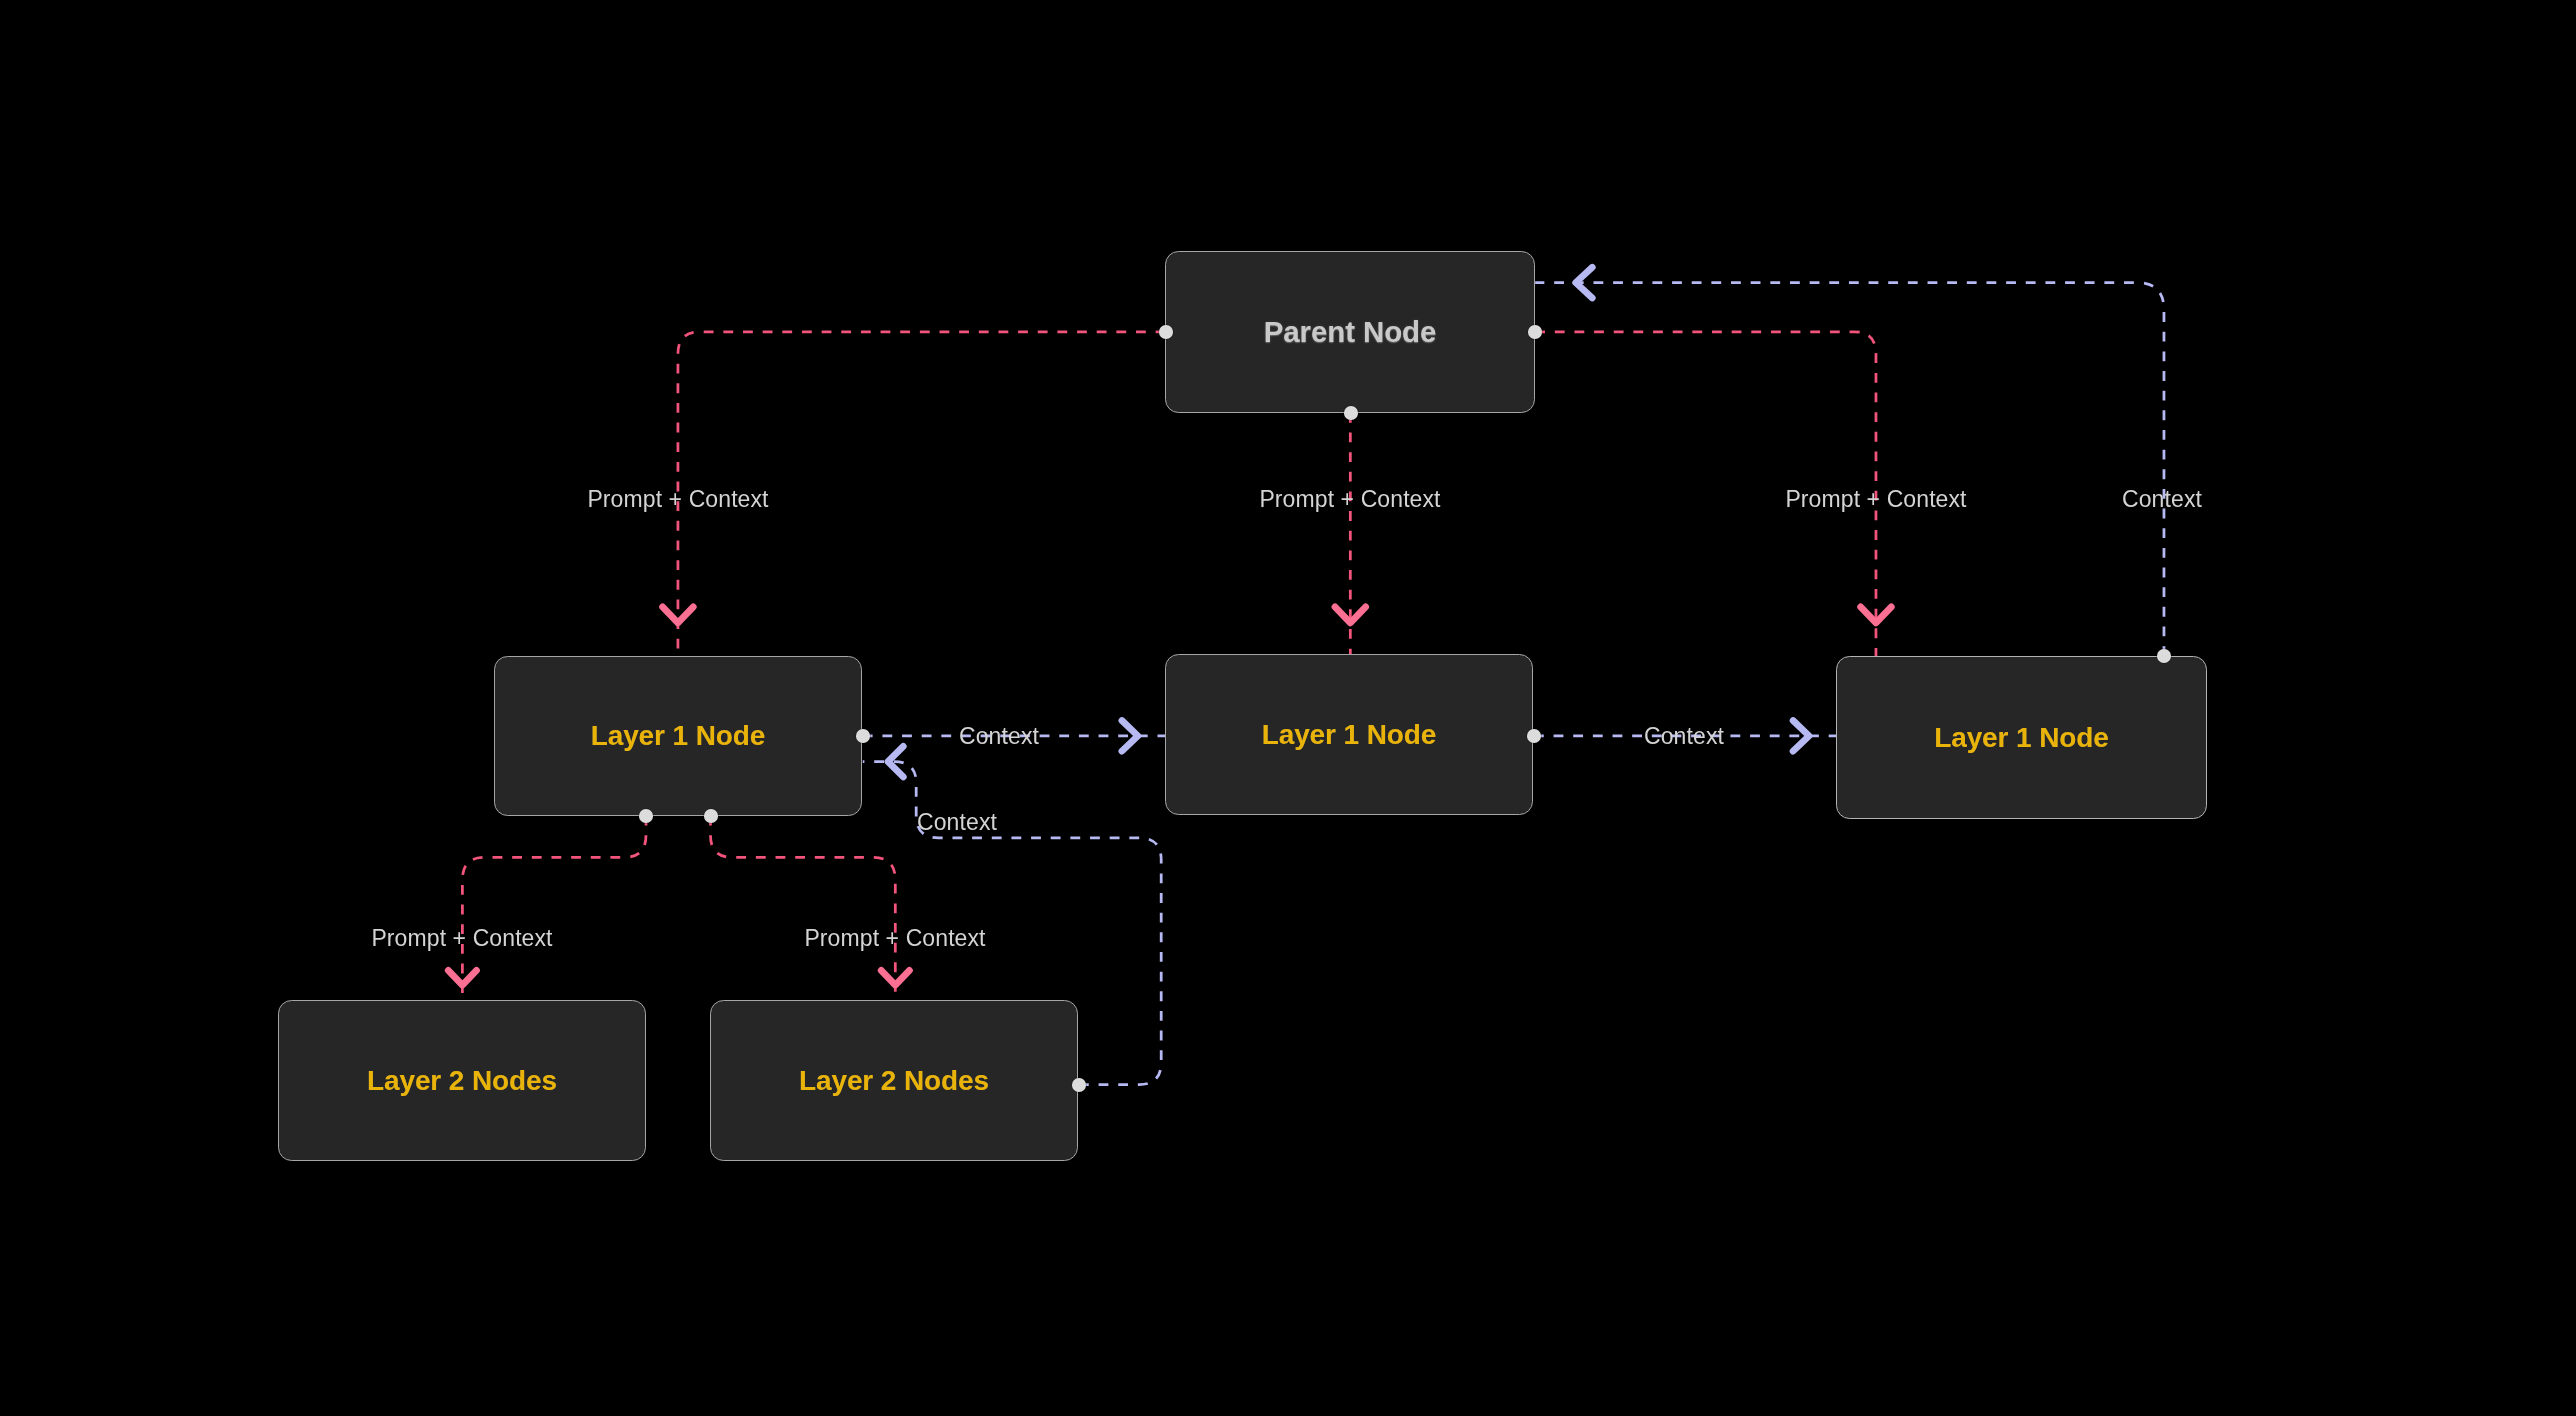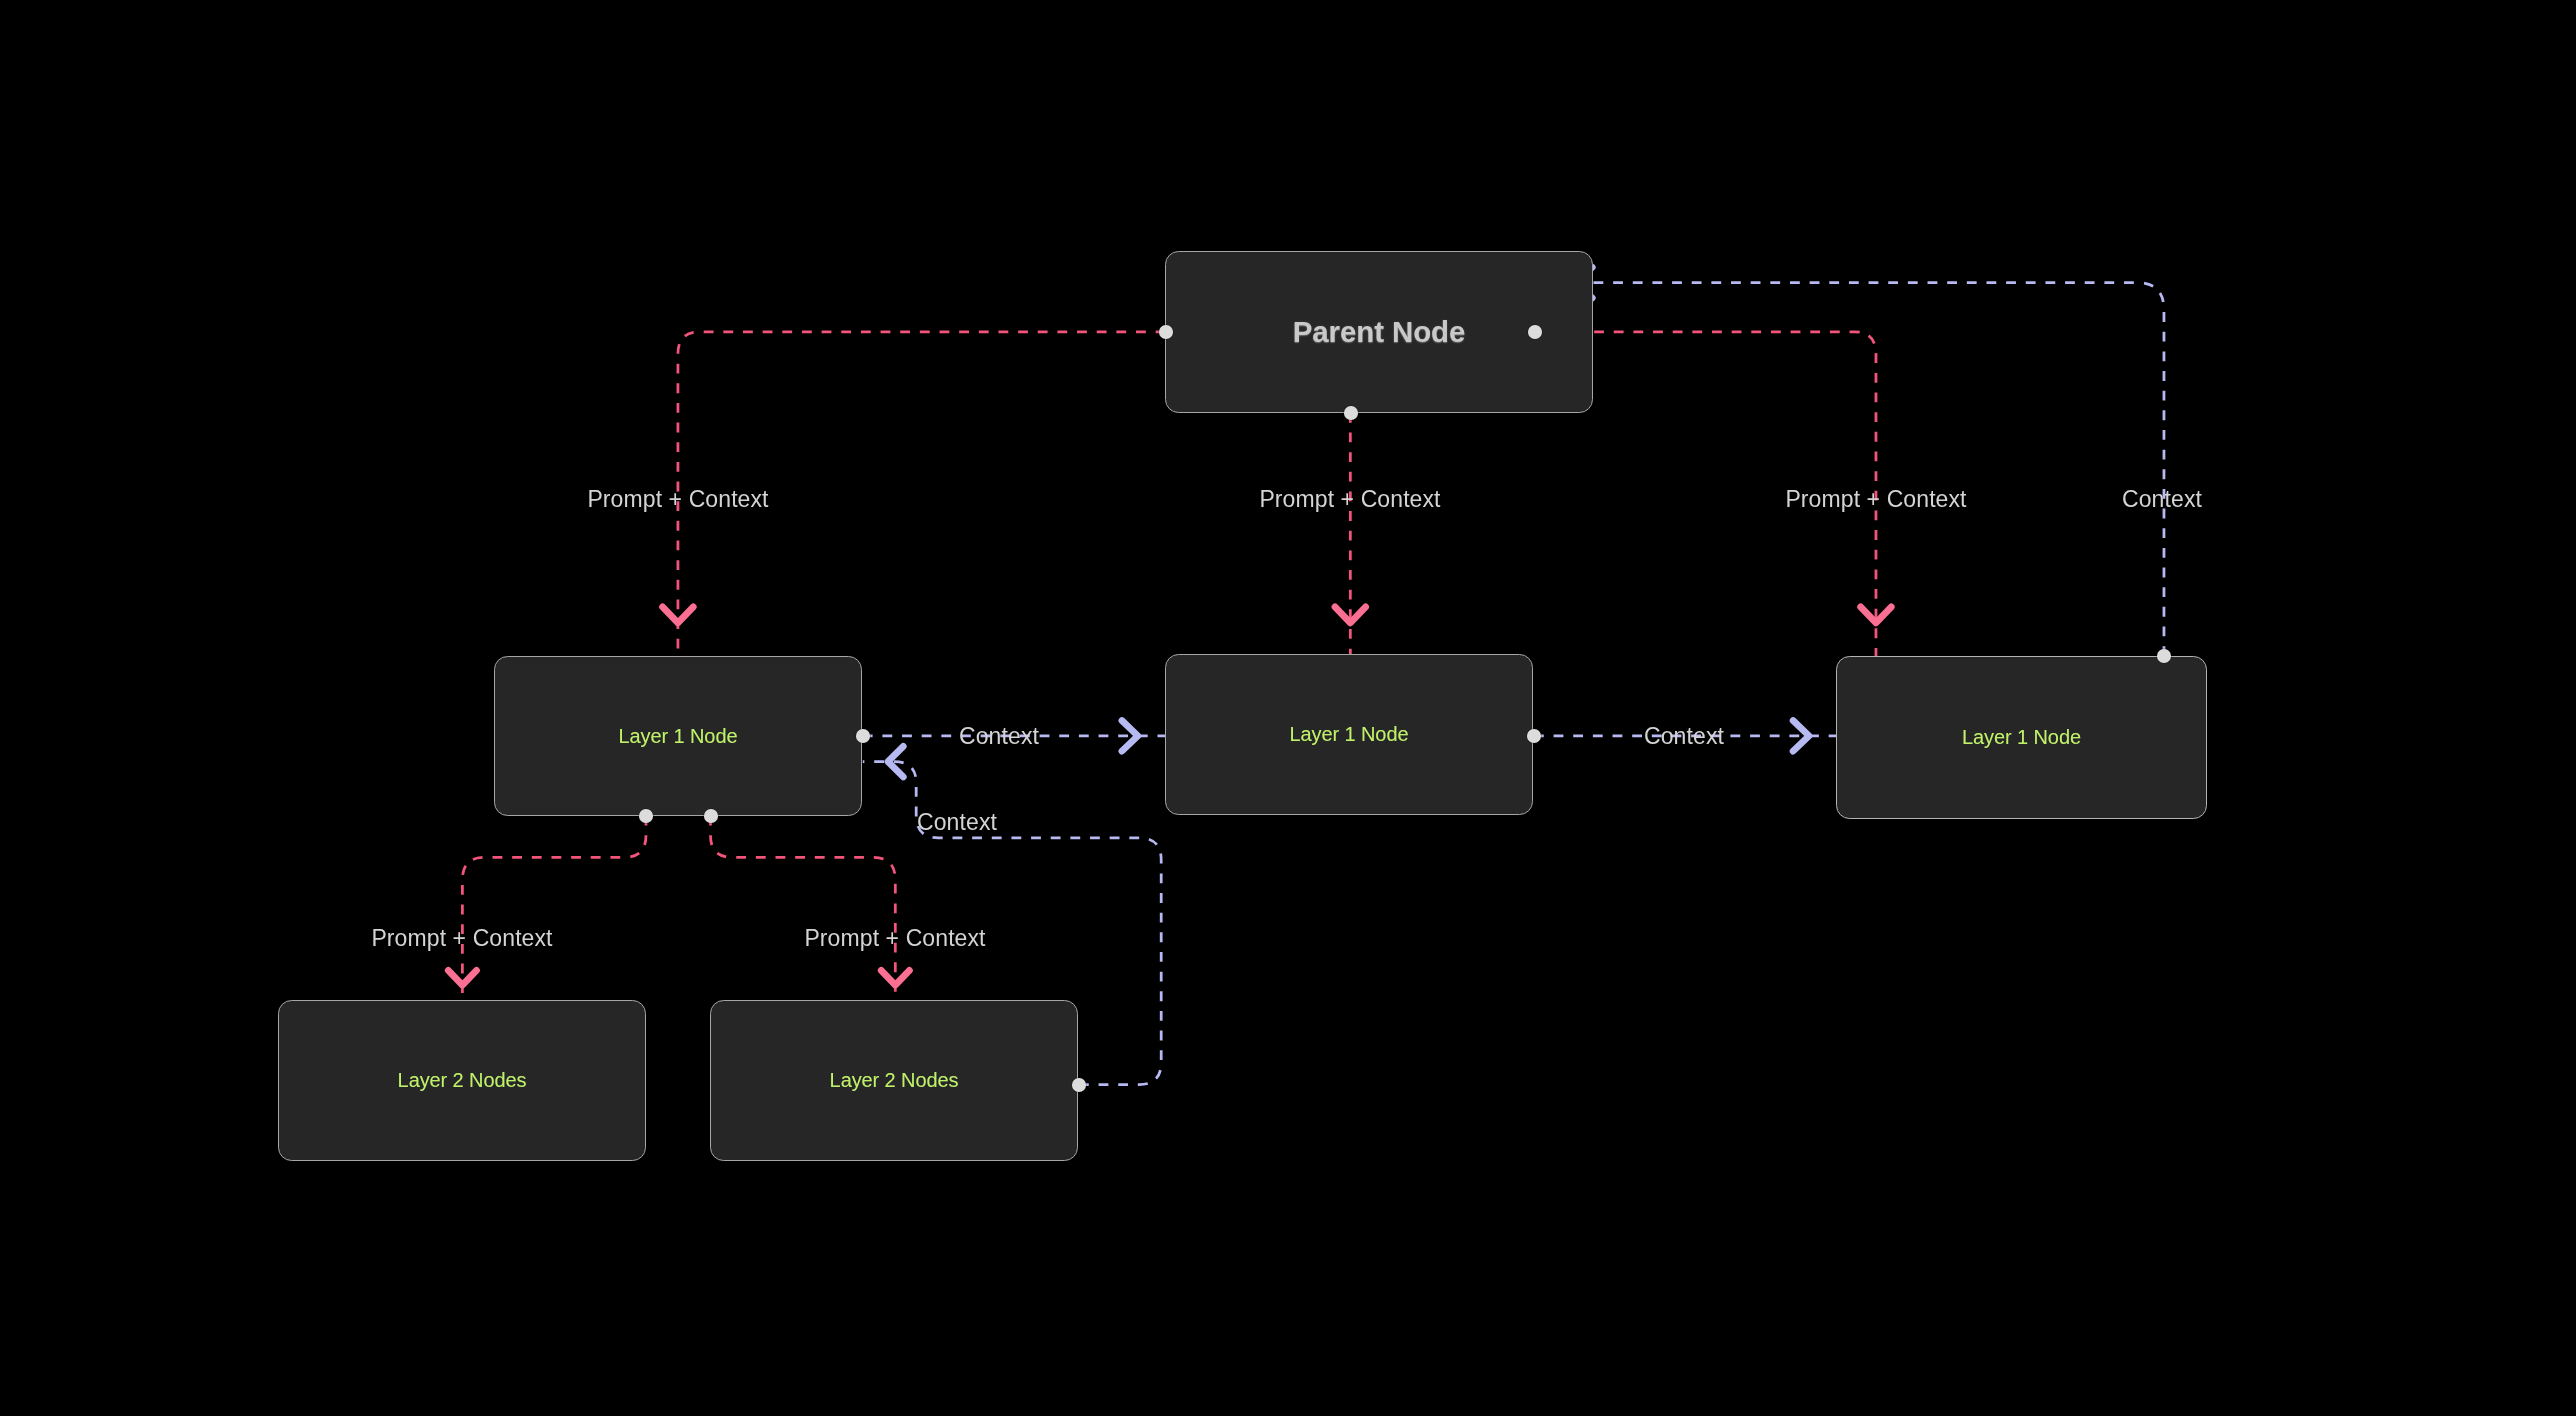--- a/index.html
+++ b/index.html
@@ -31,25 +31,25 @@
     box-sizing: border-box;
     background: #262626;
     border: 1.2px solid #a6a6a6;
     border-radius: 13.5px;
     display: flex;
     align-items: center;
     justify-content: center;
     color: #cfcfcf;
   }
   .node-label {
-    font-size: 20px;
-    font-weight: 400;
+    font-size: 28px;
+    font-weight: 700;
     letter-spacing: -0.1px;
     white-space: nowrap;
-    color: #bef264;
+    color: #eab308;
     text-shadow: 0 0 0.6px rgba(255,255,255,0.25);
   }
   .node.is-parent .node-label {
     font-weight: 700;
     font-size: 29.5px;
     color: #c9c9c9;
     text-shadow: 0 0.6px 1.2px rgba(255,255,255,0.30), 0 0 3.7px rgba(255,255,255,0.10);
   }
   .node.is-selected {
     border-color: #b4b4b4;
@@ -110,21 +110,21 @@
     </g>
 
     <g fill="none" stroke="#b6b9f2" stroke-width="11" stroke-linecap="round" stroke-linejoin="round">
       <path d="M 2593 435 L 2566 460 L 2593 485"></path>
       <path d="M 1827 1173 L 1853 1198 L 1827 1223"></path>
       <path d="M 2920 1173 L 2946 1198 L 2920 1223"></path>
       <path d="M 1471 1215 L 1446 1240 L 1471 1265"></path>
     </g>
   </svg>
 
-  <div class="node is-parent" style="left: 1165px; top: 251px; width: 428px; height: 162px;">
+  <div class="node is-parent" style="left: 1165px; top: 251px; width: 370px; height: 162px;">
     <span class="node-label">Parent Node</span>
   </div>
   <div class="node" style="left: 494px; top: 656px; width: 368px; height: 160px;">
     <span class="node-label">Layer 1 Node</span>
   </div>
   <div class="node" style="left: 1165px; top: 654px; width: 368px; height: 161px;">
     <span class="node-label">Layer 1 Node</span>
   </div>
   <div class="node is-selected" style="left: 1836px; top: 656px; width: 371px; height: 163px;">
     <span class="node-label">Layer 1 Node</span>

